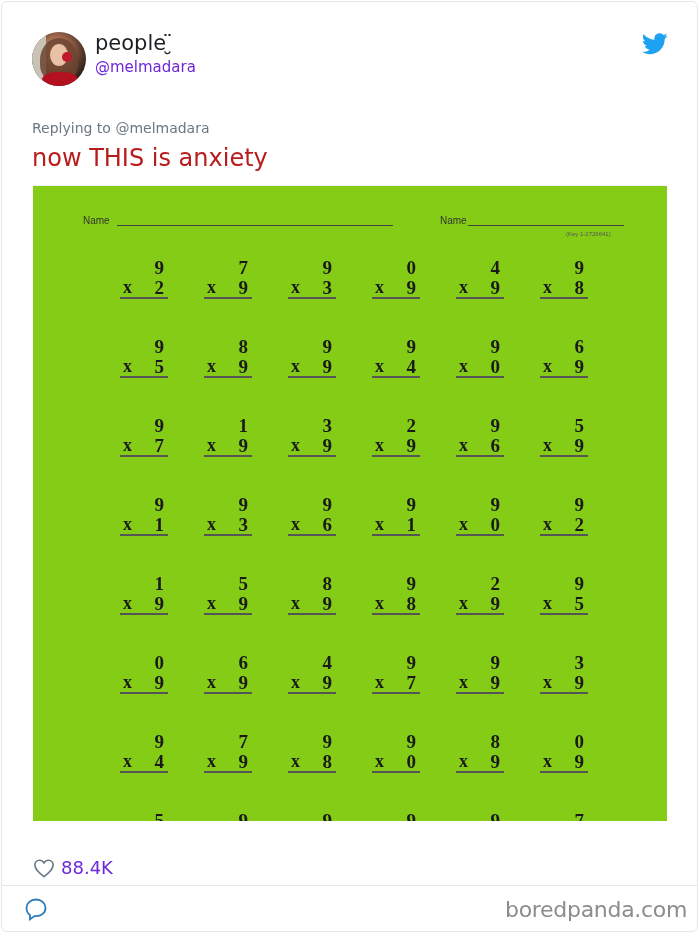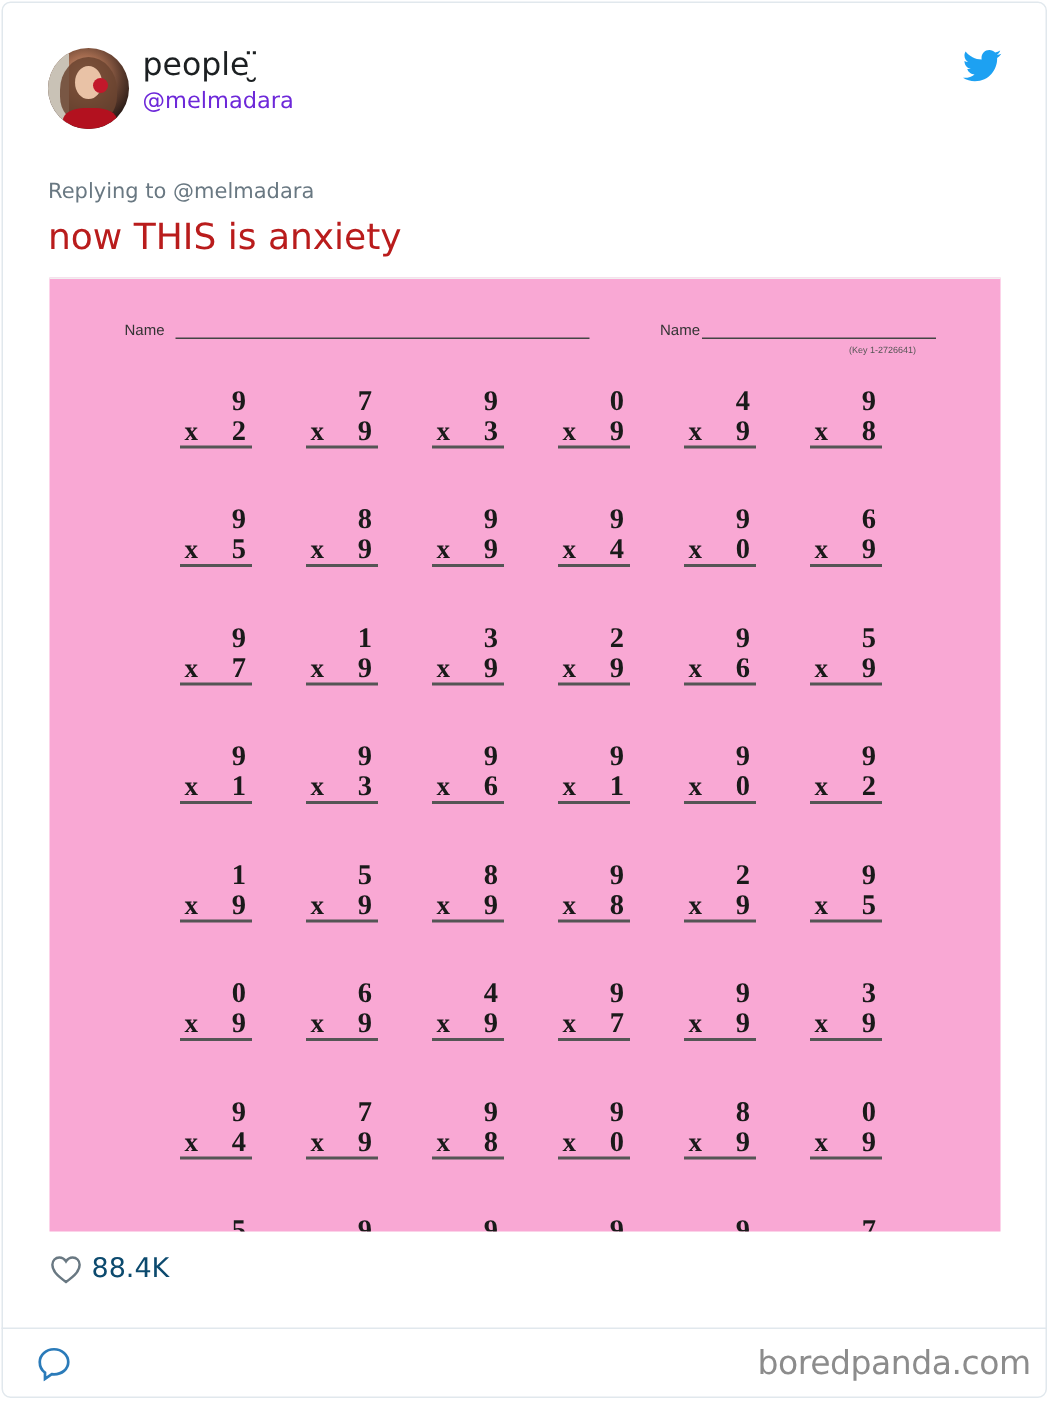--- a/index.html
+++ b/index.html
@@ -33,21 +33,21 @@
 
   .replying {
     position: absolute; left: 32px; top: 120px; font-size: 14px; color: #697882;
   }
   .tweet-text {
     position: absolute; left: 32px; top: 144px; font-size: 24px; color: #b91c1c;
   }
 
   .media {
     position: absolute; left: 33px; top: 185px; width: 634px; height: 636px;
-    background: #f9a8d4; overflow: hidden;
+    background: #84cc16; overflow: hidden;
     border-top: 1px solid #f0f0f0;
   }
   .ws-header { position: absolute; left: 0; top: 0; width: 100%; height: 60px; font-family: "Liberation Sans", sans-serif; }
   .ws-name-label { position:absolute; left: 50px; top: 29px; font-size: 10px; color: #333; }
   .ws-name-line { position:absolute; left: 84px; top: 39px; width: 276px; border-top: 1.5px solid #444; }
   .ws-date-label { position:absolute; left: 407px; top: 29px; font-size: 10px; color: #333; }
   .ws-date-line { position:absolute; left: 435px; top: 39px; width: 156px; border-top: 1.5px solid #444; }
   .ws-key { position:absolute; left: 533px; top: 45px; font-size: 6px; color: #555; }
 
   .problem {
@@ -55,21 +55,21 @@
     font-weight: bold; color: #1a1a1a; font-size: 19px; line-height: 19px;
   }
   .problem .top { display: block; text-align: right; padding-right: 4px; height: 20px; }
   .problem .bottom {
     display: flex; justify-content: space-between; padding: 0 4px 1px 3px;
     border-bottom: 2px solid #555; height: 21px;
   }
   .problem .x { font-size: 18px; }
 
   .meta {
-    position: absolute; left: 33px; top: 835px; font-size: 18px; color: #0c4a6e;
+    position: absolute; left: 33px; top: 857px; font-size: 18px; color: #6d28d9;
     display: flex; align-items: center; gap: 6px;
   }
   .heart-icon { width: 22px; height: 20px; display: inline-block; }
   .meta .likes { margin-right: 8px; }
 
   .divider { position: absolute; left: 1px; top: 885px; width: 697px; border-top: 1px solid #e1e8ed; }
 
   .talking {
     position: absolute; left: 24px; top: 897px; font-size: 18px; color: #2b7bb9;
     display: flex; align-items: center; gap: 6px;

